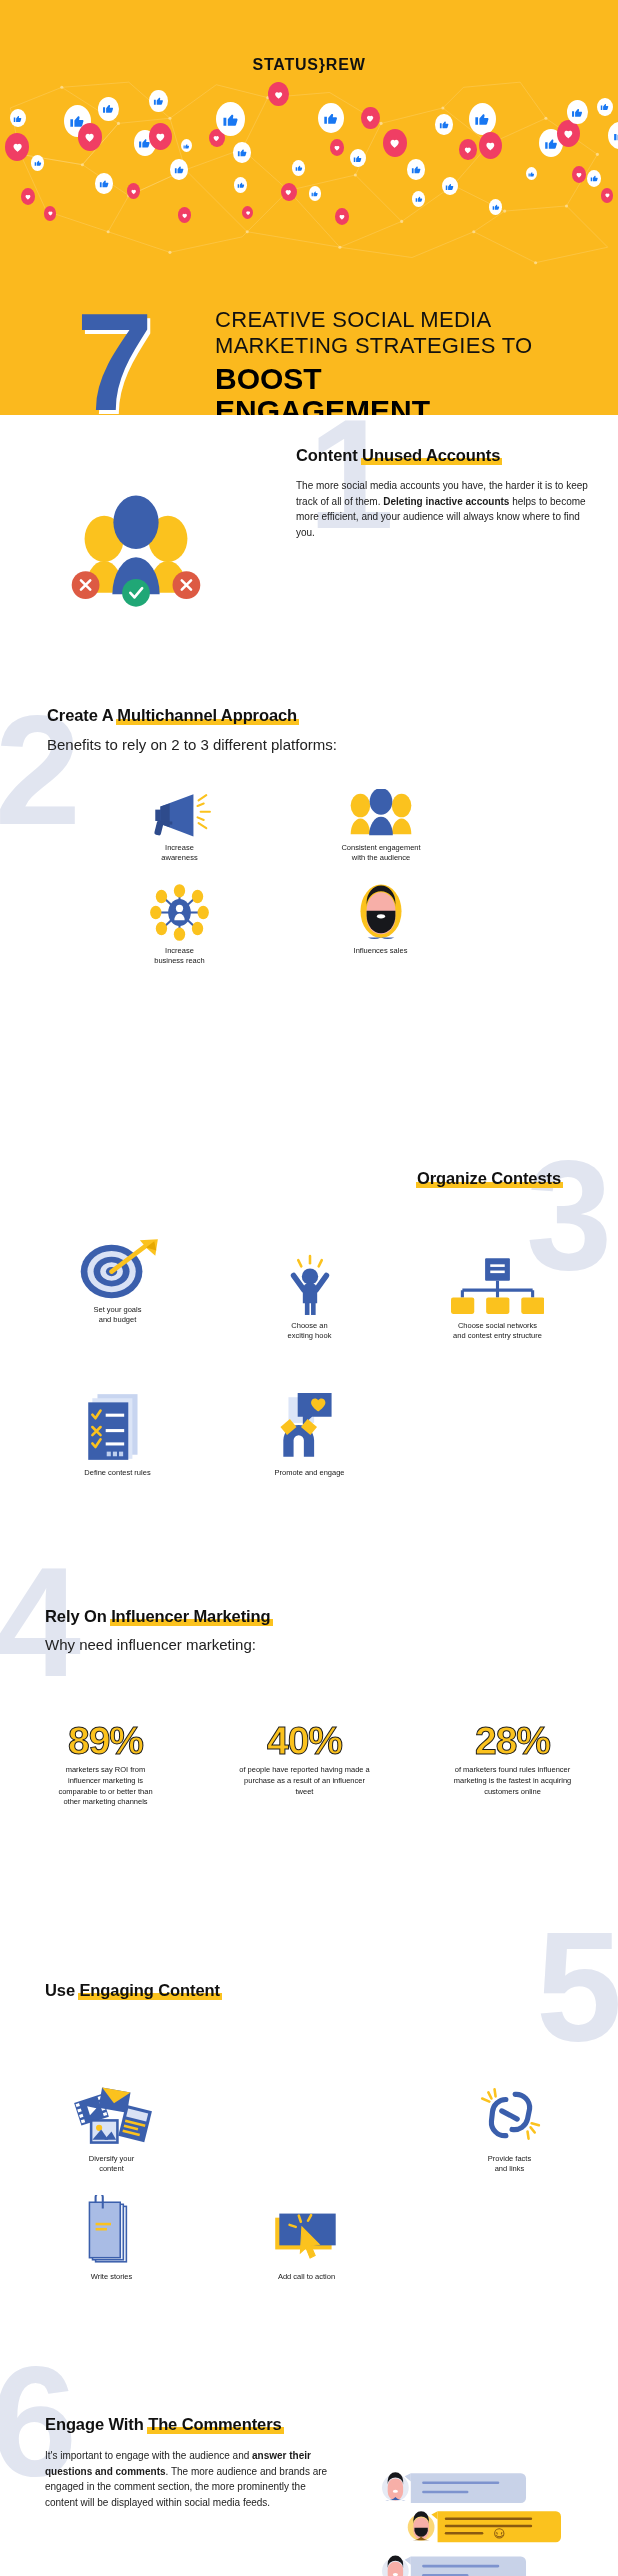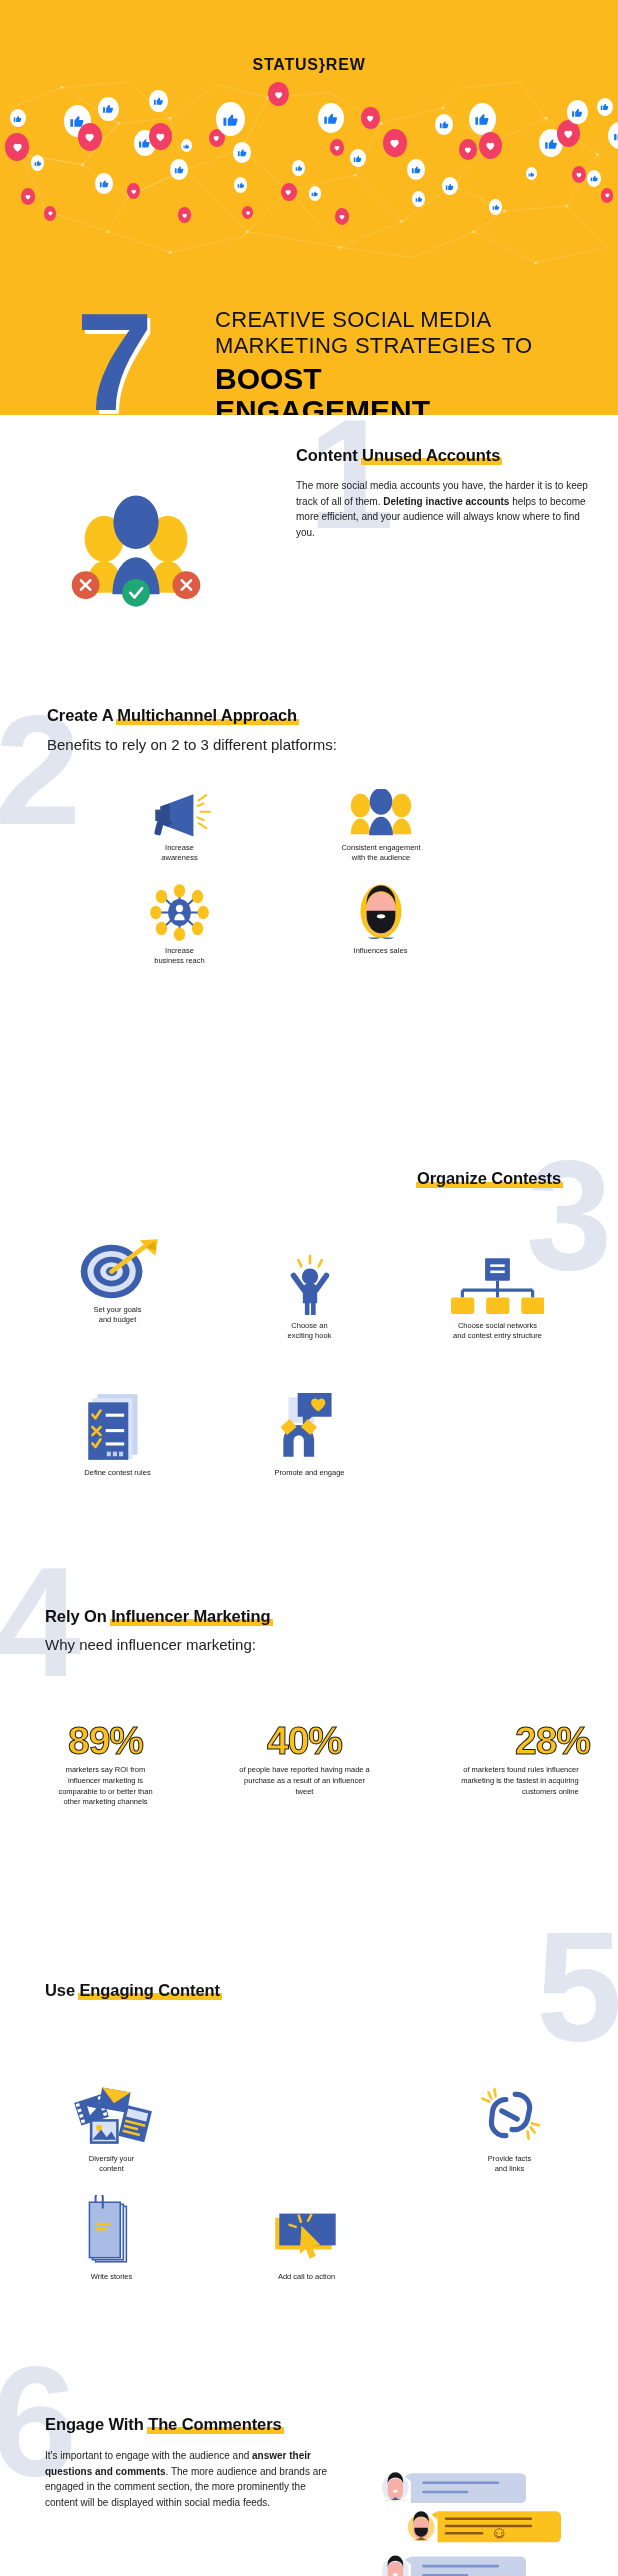--- a/index.html
+++ b/index.html
@@ -622,21 +622,21 @@
   </div>
 
   <div class="stat" style="left:28px;top:149px;">
     <div class="num">89%</div>
     <div class="cap" style="padding:0 21.6px;">marketers say ROI from influencer marketing is comparable to or better than other marketing channels</div>
   </div>
   <div class="stat" style="left:227px;top:149px;">
     <div class="num">40%</div>
     <div class="cap" style="padding:0 9.3px;">of people have reported having made a purchase as a result of an influencer tweet</div>
   </div>
-  <div class="stat" style="left:435px;top:149px;text-align:right;">
+  <div class="stat" style="left:435px;top:149px;">
     <div class="num">28%</div>
     <div class="cap" style="padding:0 11.3px;">of marketers found rules influencer marketing is the fastest in acquiring customers online</div>
   </div>
 </div>
 
 <div class="section" style="top:1958px;height:412px;">
   <div class="wm" style="left:536px; top:-49px;">5</div>
 
   <div style="position:absolute;left:45px;top:4.1px;margin-top:19px;">
     <div class="hl-title"><span class="plain">Use </span><span class="hi">Engaging Content</span></div>

